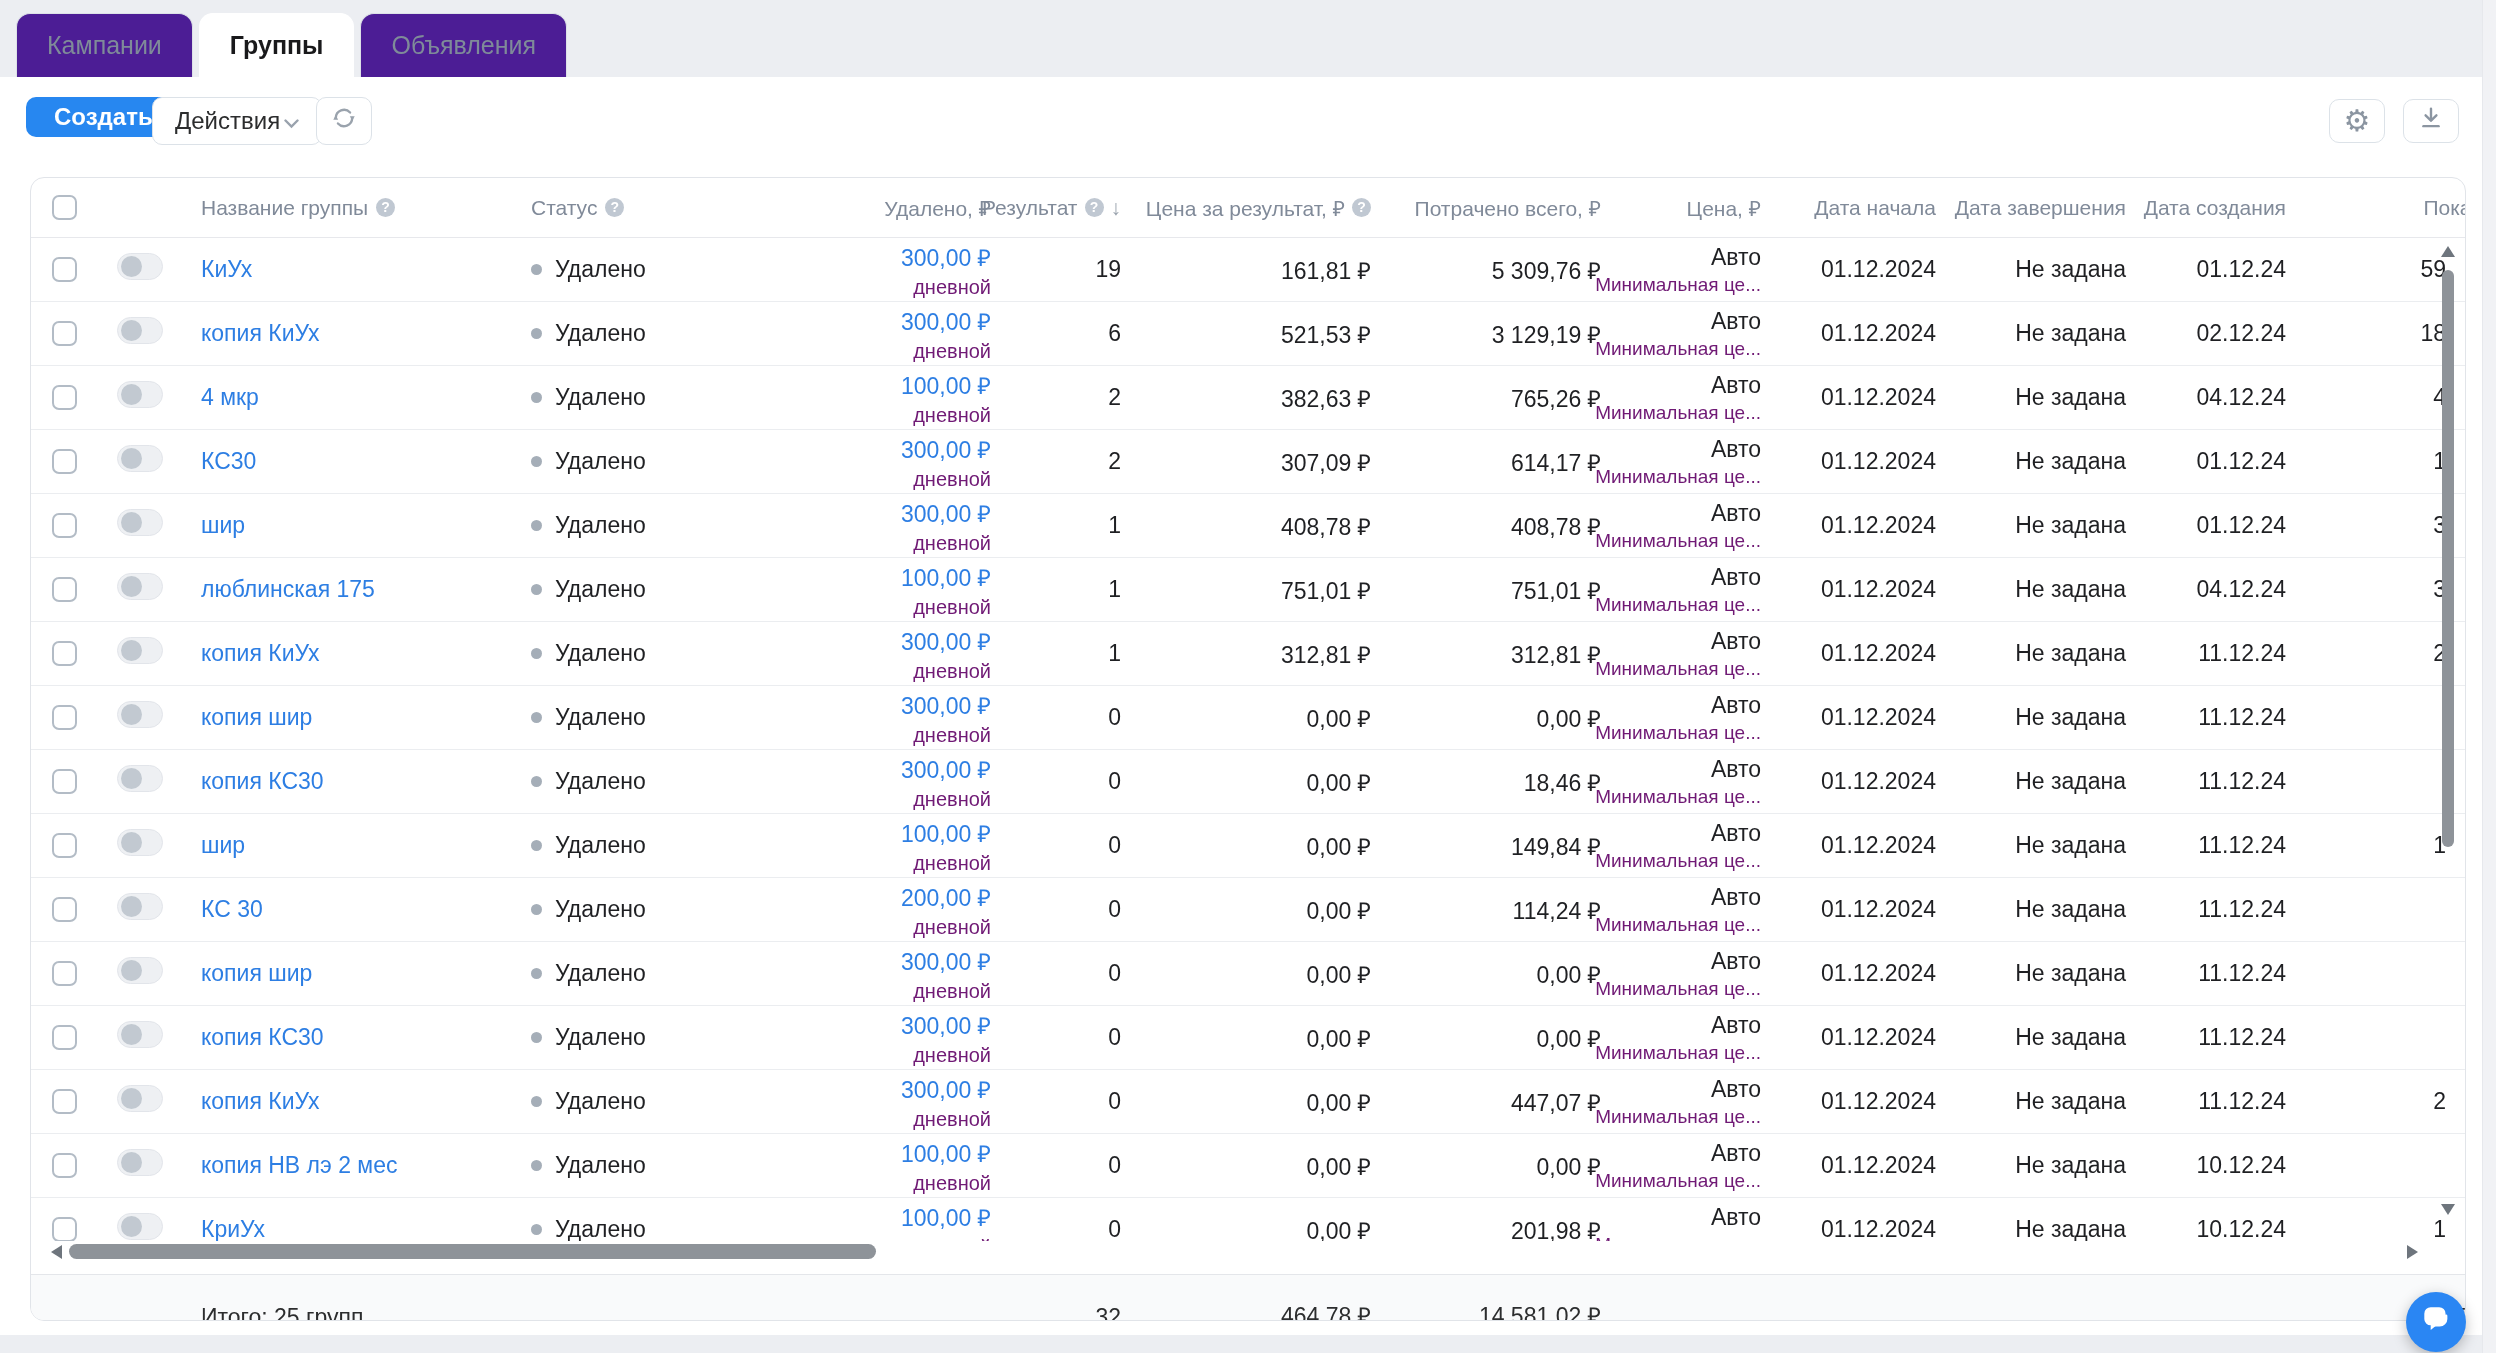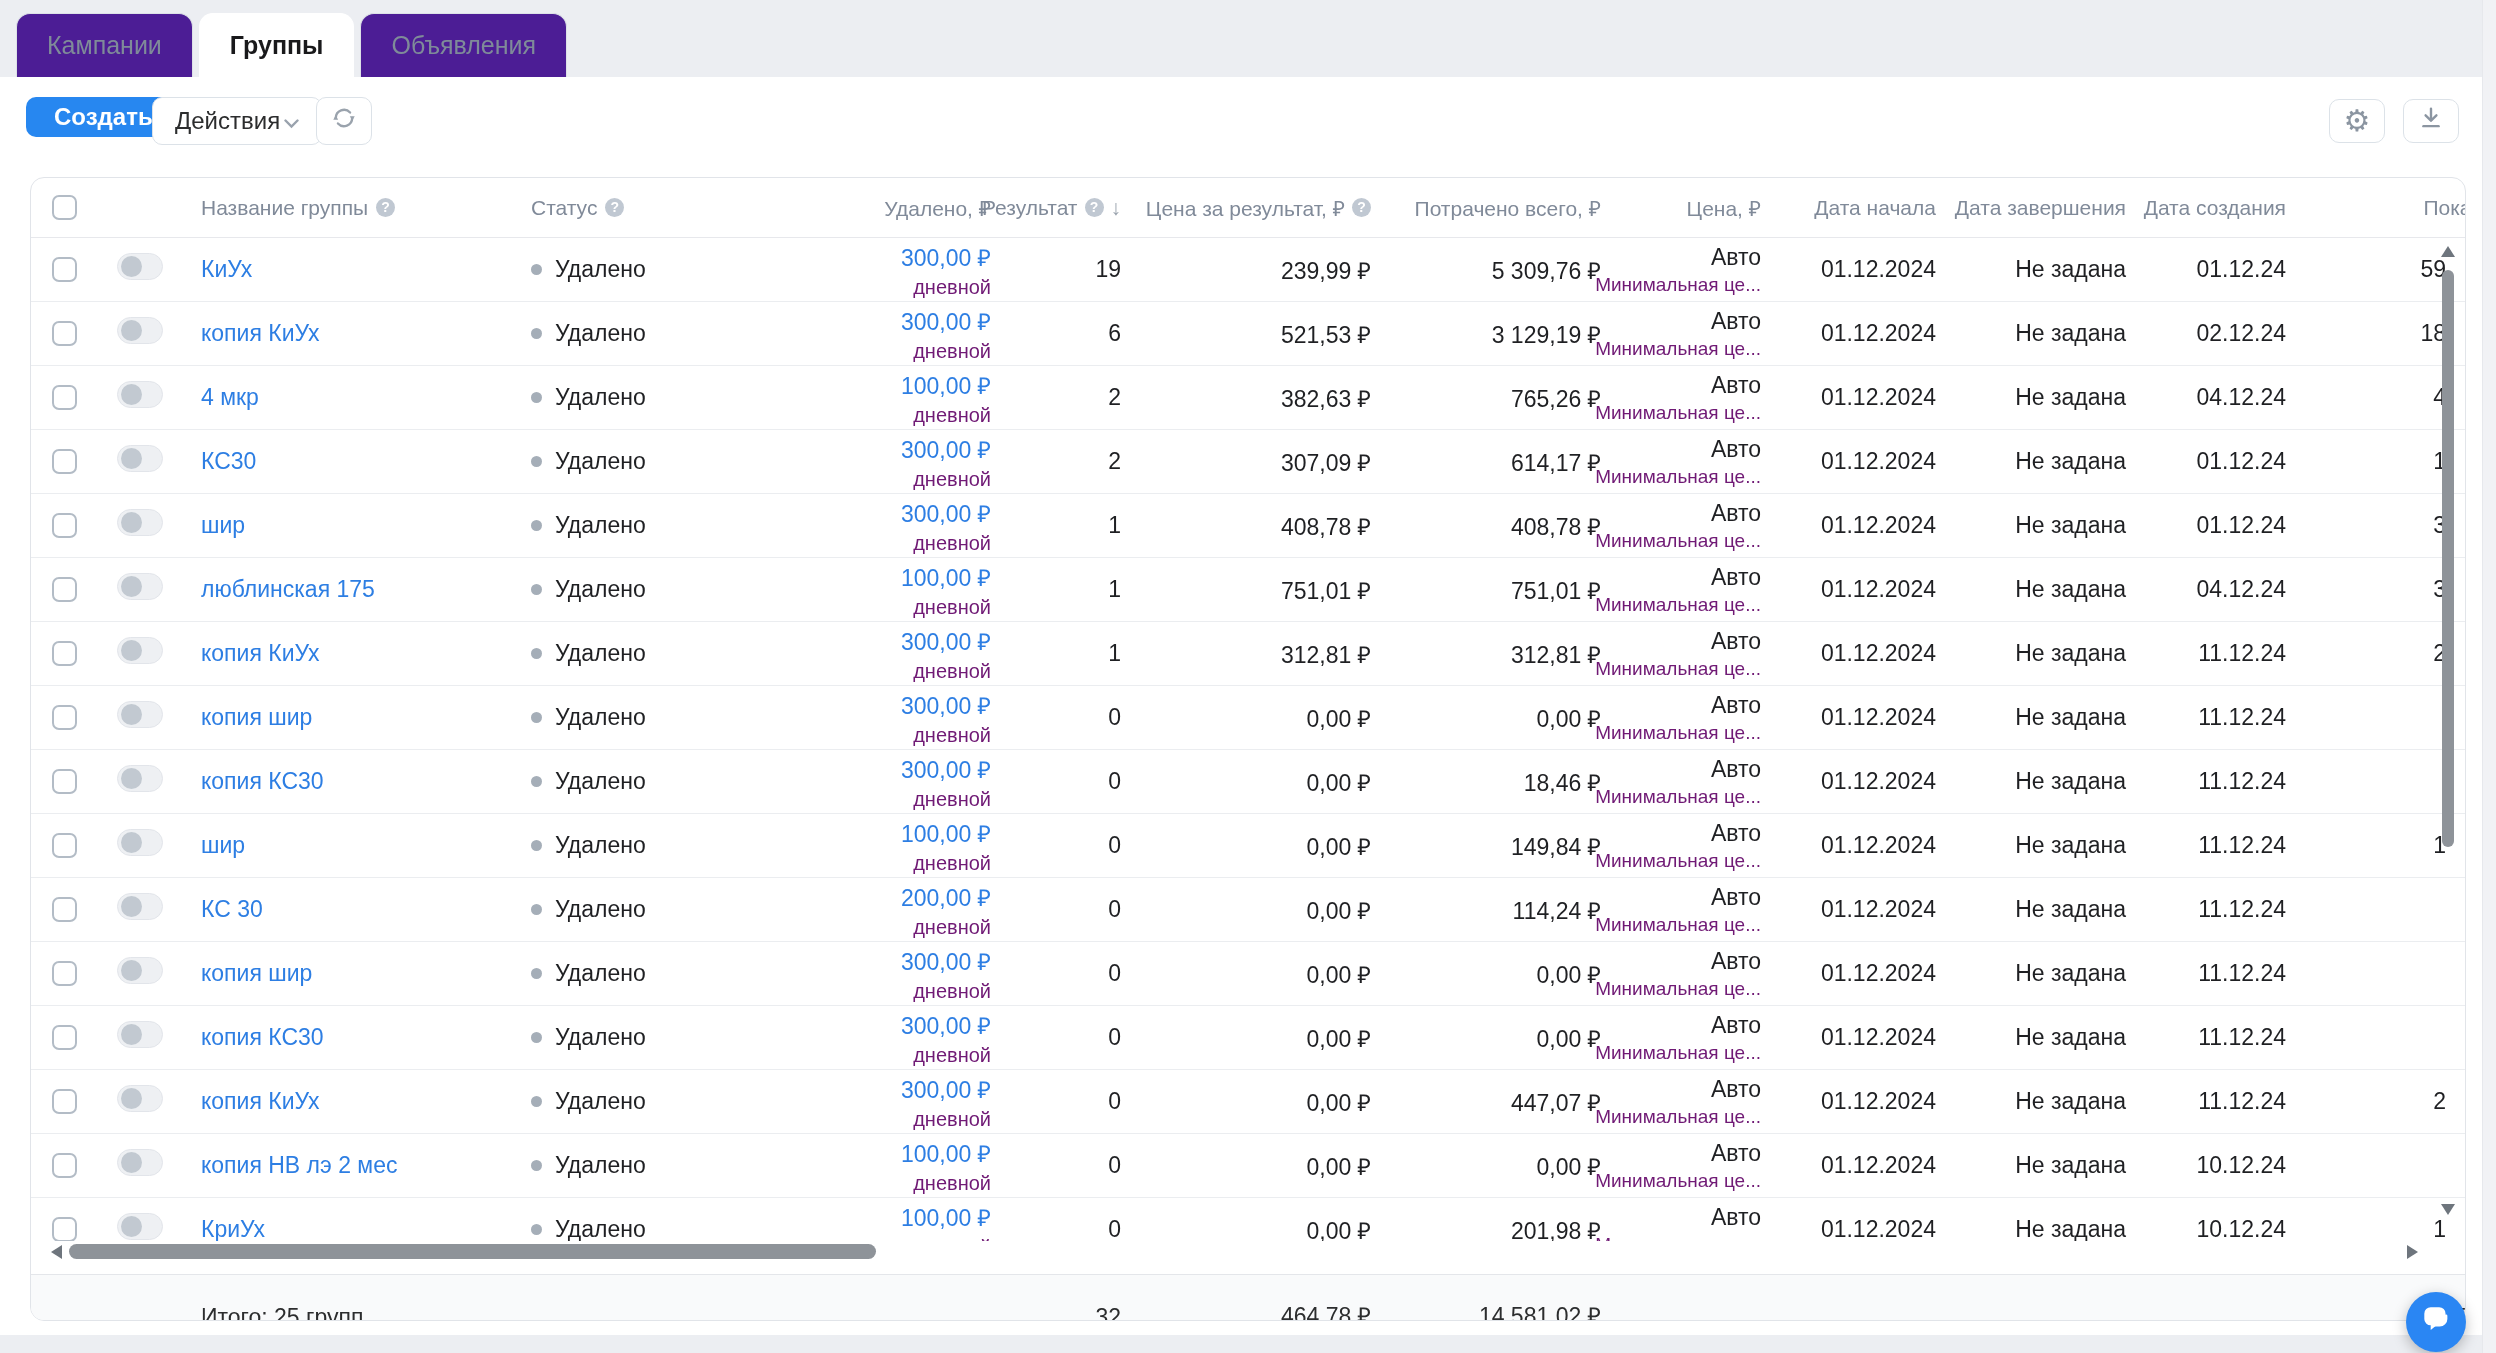--- a/index.html
+++ b/index.html
@@ -201,21 +201,21 @@
       <span>Удалено</span>
     </div>
     <div class="cell c-budget col-r">
       <a class="link">300,00 ₽</a>
       <span class="sub">дневной</span>
     </div>
     <div class="cell c-result col-r">
             <span>19</span>
           </div>
     <div class="cell c-cpr col-r">
-            <span>239,99 ₽</span>
+            <span>161,81 ₽</span>
           </div>
     <div class="cell c-spent col-r">
             <span>5 309,76 ₽</span>
           </div>
     <div class="cell c-price col-r">
       <span>Авто</span>
       <span class="sub note">Минимальная це...</span>
     </div>
     <div class="cell c-dstart col-r">
             <span>01.12.2024</span>

